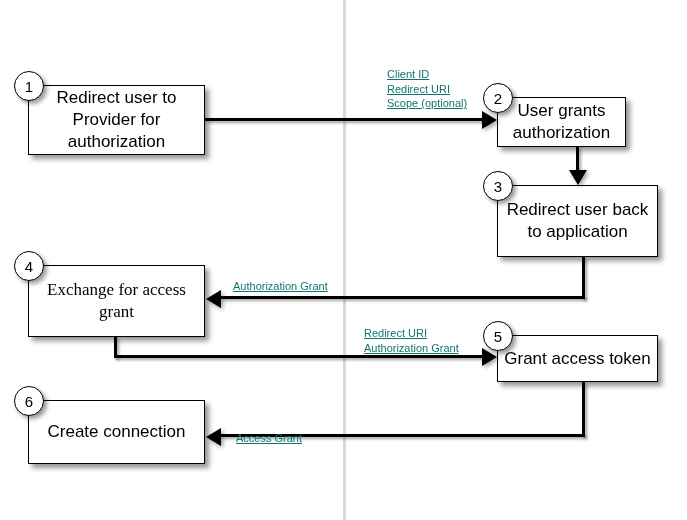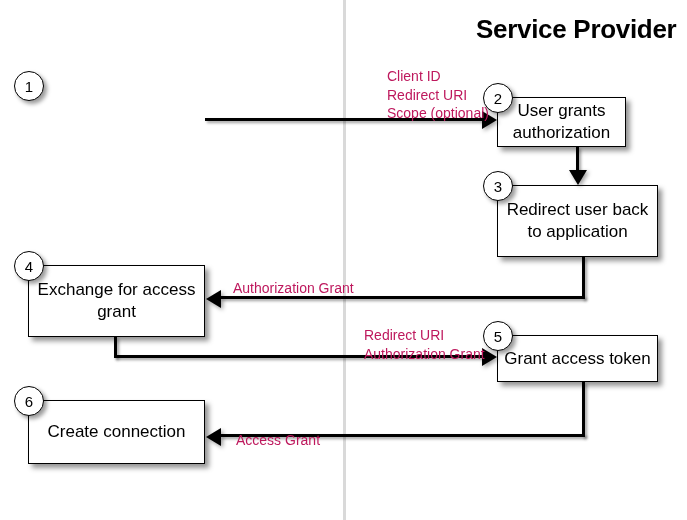--- a/index.html
+++ b/index.html
@@ -101,54 +101,57 @@
   }
   .arrow-down {
     border-left: 9px solid transparent;
     border-right: 9px solid transparent;
     border-top: 15px solid #000000;
   }
 
   
   .edge-label {
     position: absolute;
-    font-size: 14px;
+    font-size: 11px;
     line-height: 1.33;
-    color: #be185d;
+    color: #0f766e;
     white-space: nowrap;
+    text-decoration: underline;
   }
 </style>
 </head>
 <body>
 
 <div id="canvas">
 
-  <div class="col-header" id="header-provider">Service Provider</div>
 
   <div id="divider"></div>
 
+  <div class="node" style="left:28px; top:85px; width:177px; height:70px;">
+    <span class="node-label">Redirect user to Provider for authorization</span>
+  </div>
   <div class="badge" style="left:14px; top:71px;">
     <span>1</span>
   </div>
 
   <div class="node" style="left:497px; top:97px; width:129px; height:50px;">
     <span class="node-label">User grants authorization</span>
   </div>
   <div class="badge" style="left:483px; top:83px;">
     <span>2</span>
   </div>
 
   <div class="node" style="left:497px; top:185px; width:161px; height:72px;">
     <span class="node-label">Redirect user back to application</span>
   </div>
   <div class="badge" style="left:483px; top:171px;">
     <span>3</span>
   </div>
 
-  <div class="node" style="left:28px; top:265px; width:177px; height:72px;">
+  <div class="node" style="left:28px; top:265px; width:177px; height:72px;font-family:Liberation Serif, serif;">
     <span class="node-label">Exchange for access grant</span>
   </div>
   <div class="badge" style="left:14px; top:251px;">
     <span>4</span>
   </div>
 
   <div class="node" style="left:497px; top:335px; width:161px; height:47px;">
     <span class="node-label">Grant access token</span>
   </div>
   <div class="badge" style="left:483px; top:321px;">

